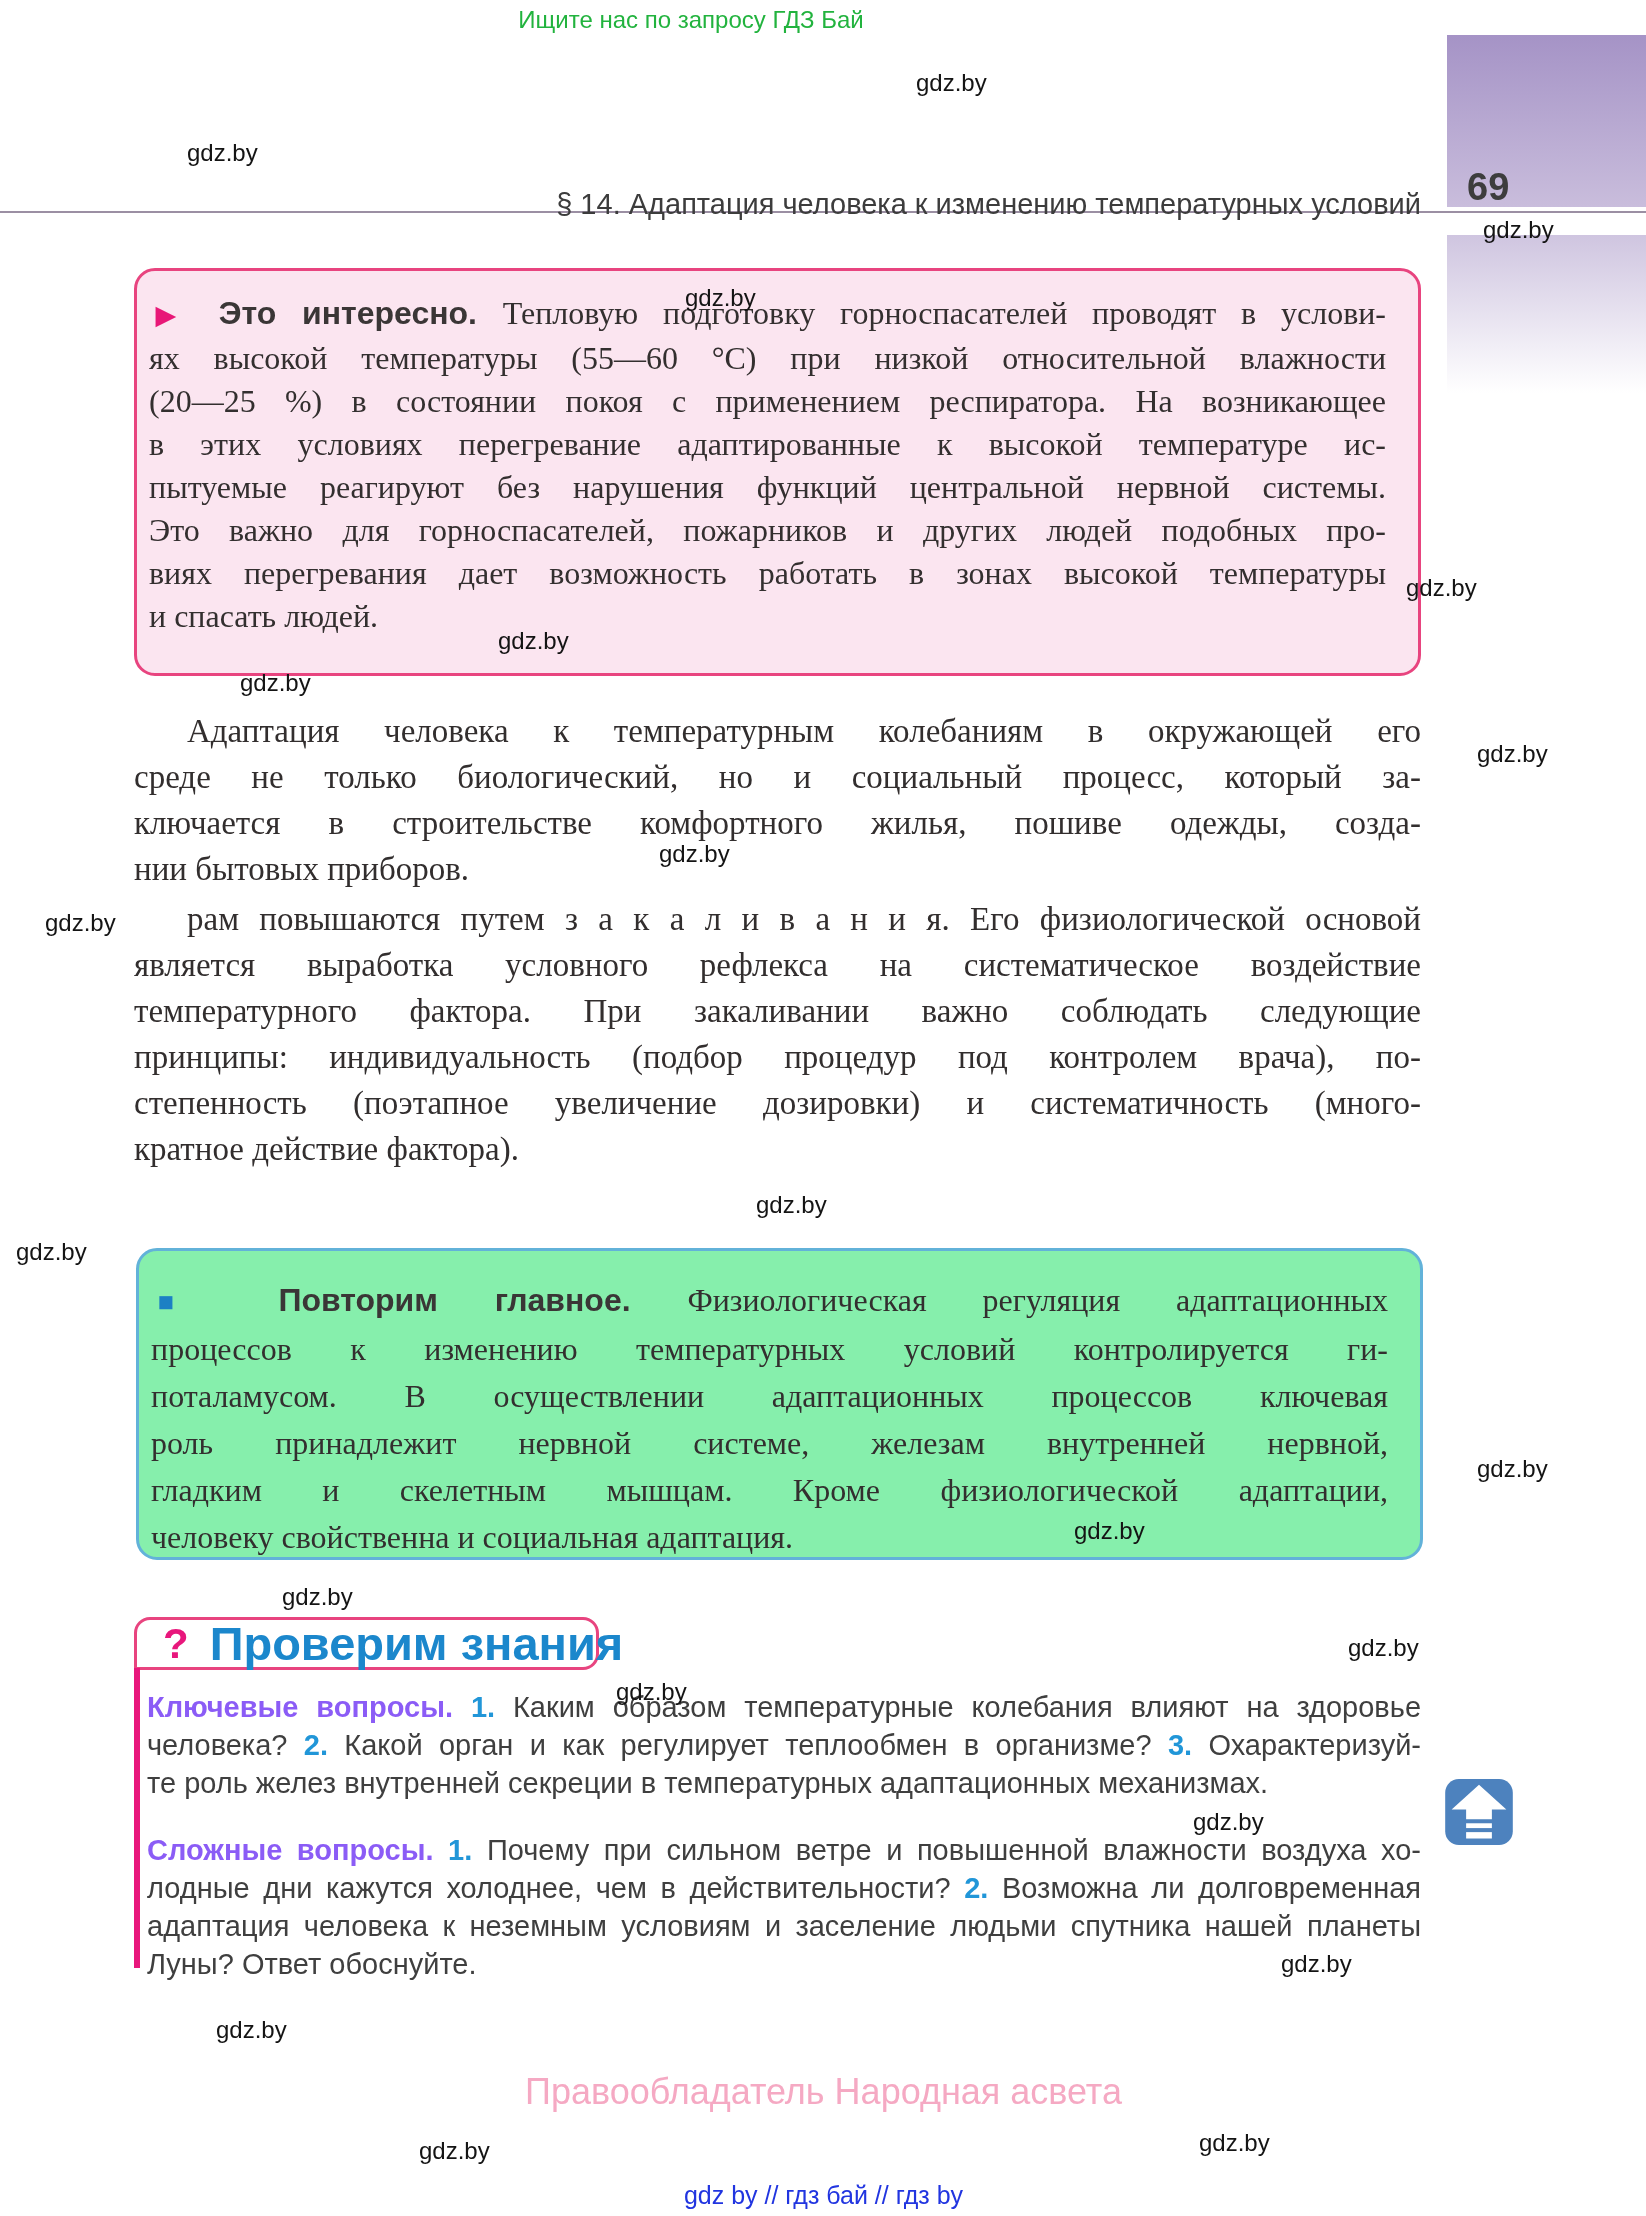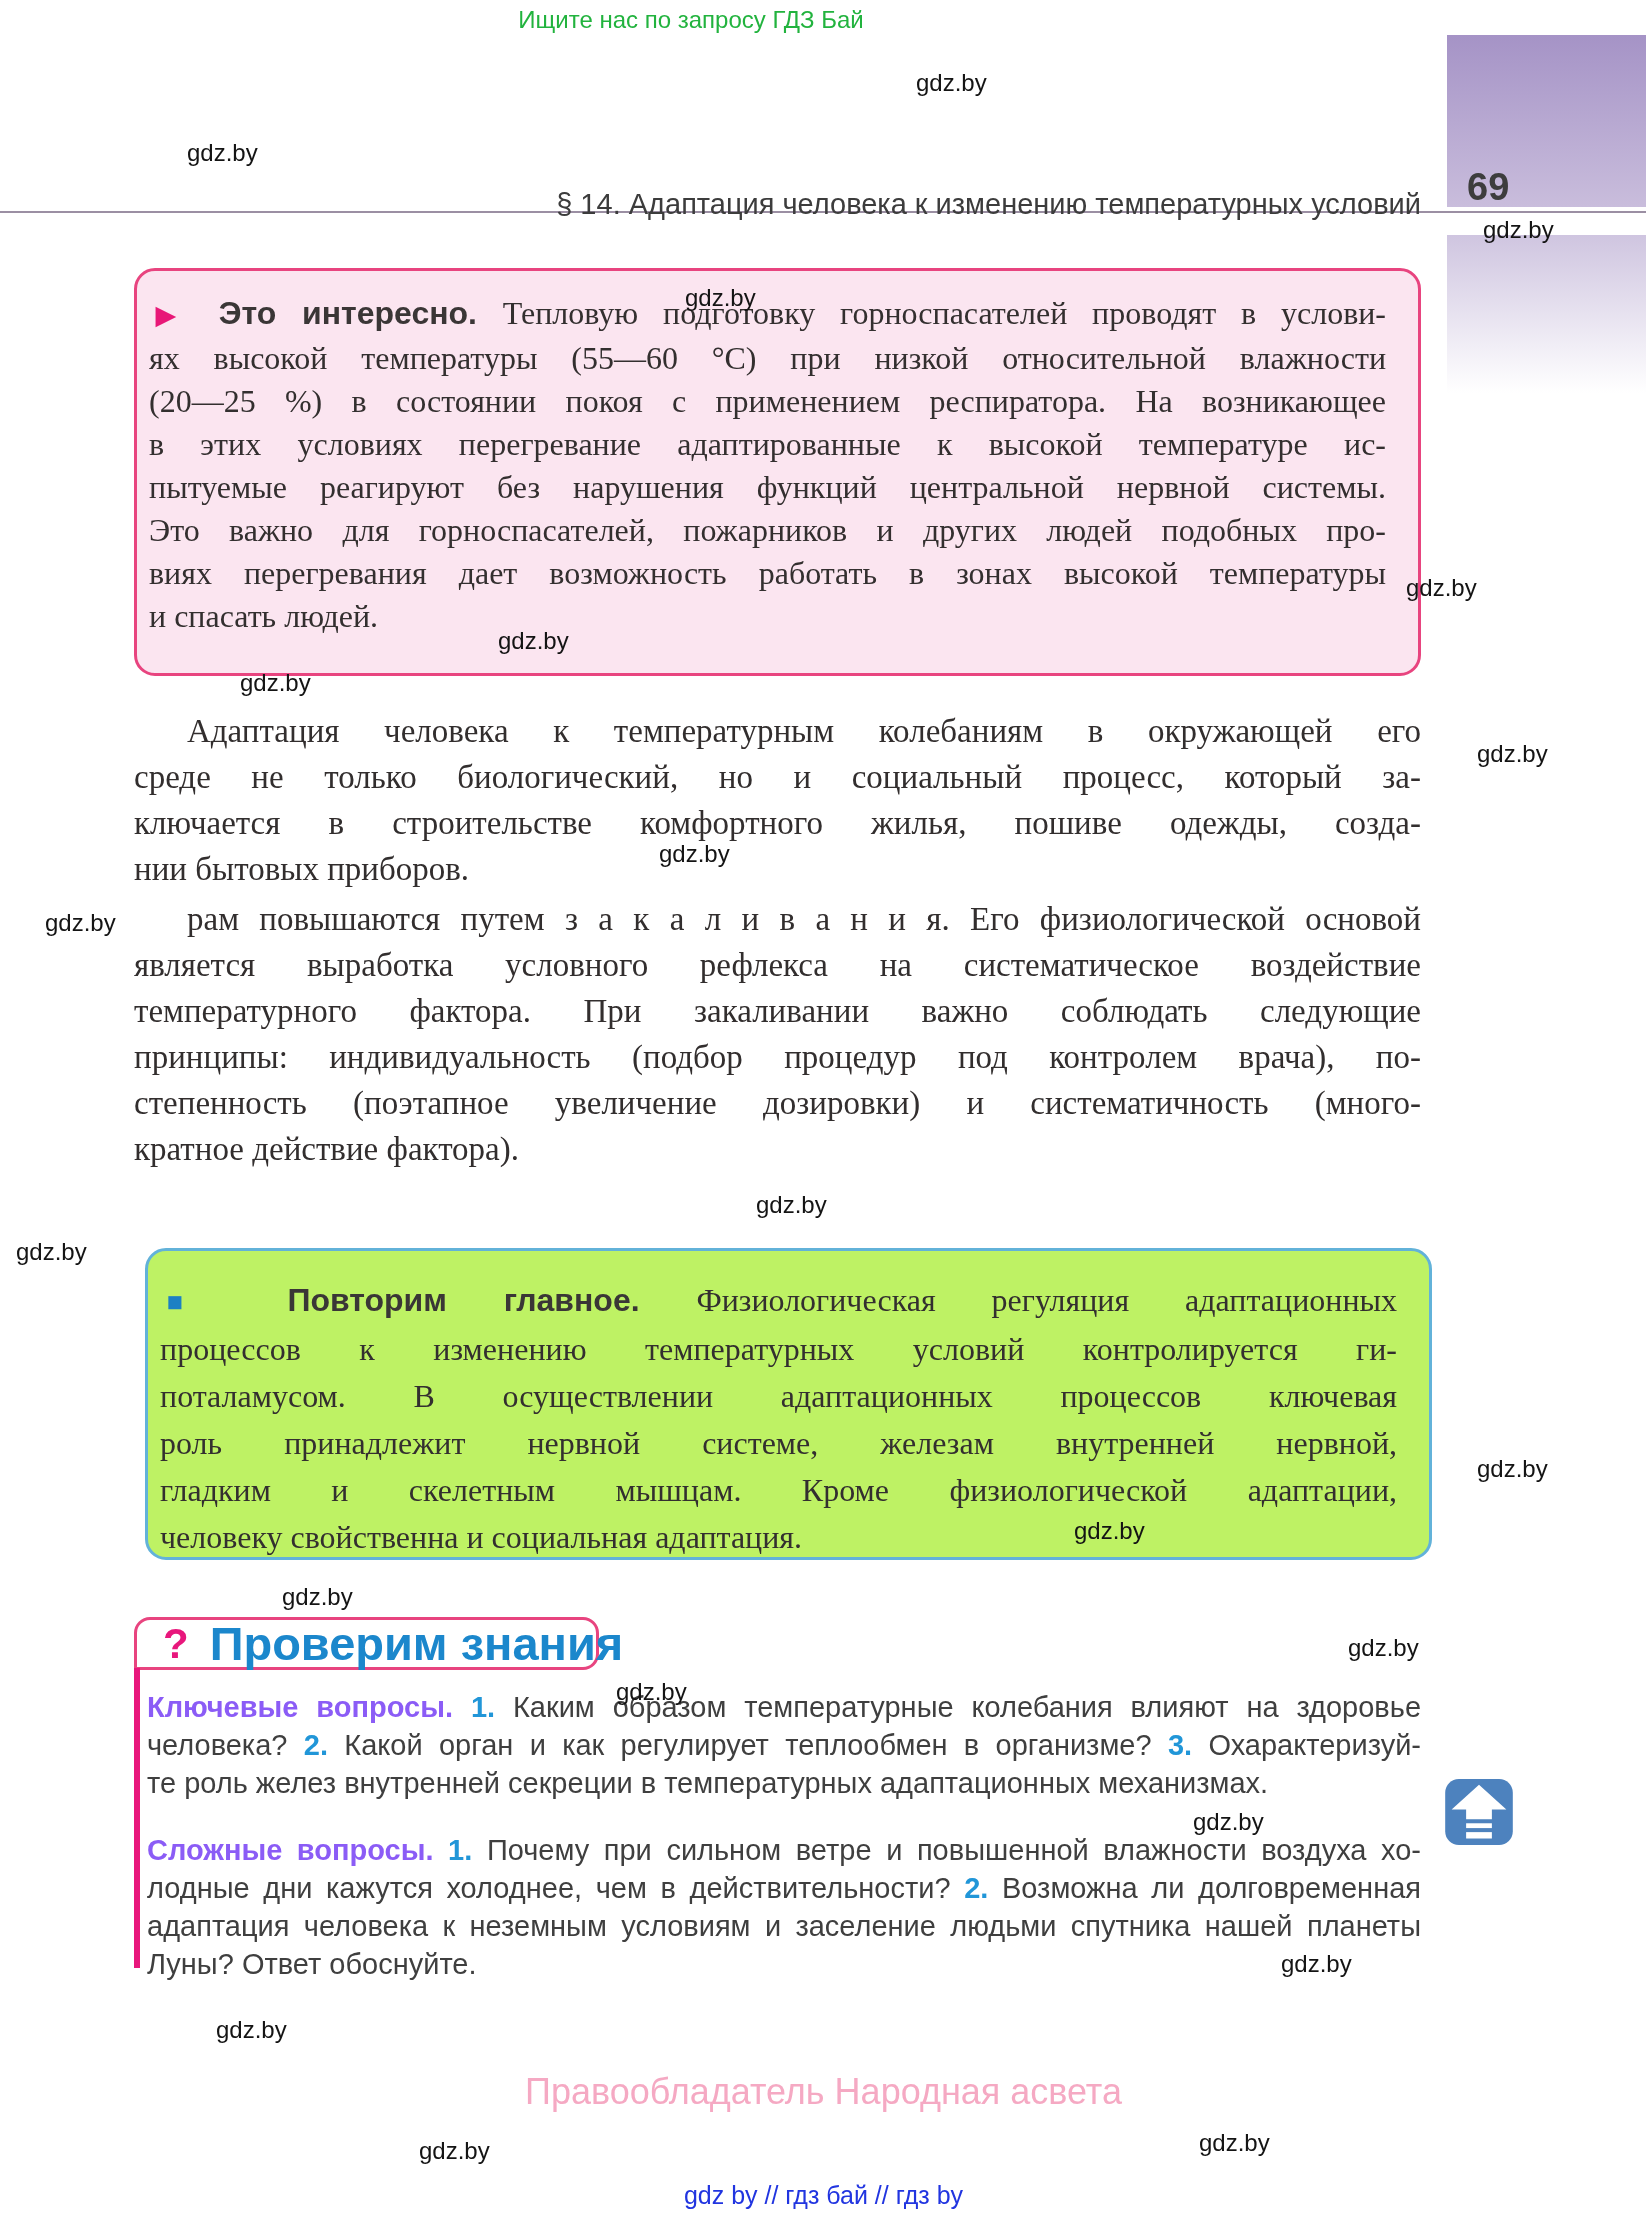--- a/index.html
+++ b/index.html
@@ -20,22 +20,22 @@
   #rule{left:0;top:211px;width:1647px;height:2.4px;background:#9b8fa3;}
   #header-title{top:188px;right:226px;white-space:nowrap;
                 font-family:"Liberation Sans",sans-serif;font-size:29px;color:#3c3c3c;}
   #page-number{left:1467px;top:166px;font-family:"Liberation Sans",sans-serif;
                font-size:38px;font-weight:700;color:#3d3d3d;}
 
   
   .ibox{box-sizing:border-box;border-radius:21px;}
   #interesting-box{left:134px;top:268px;width:1287px;height:408px;
                    background:#fbe5f0;border:3.2px solid #e8447f;}
-  #summary-box{left:145px;top:1248px;width:1287px;height:312px;
-               background:#bef264;border:3.2px solid #62b2d9;}
+  #summary-box{left:136px;top:1248px;width:1287px;height:312px;
+               background:#86efac;border:3.2px solid #62b2d9;}
   .box-text{padding:21px 32px 0 12px;font-size:32px;line-height:43px;}
   #summary-box .box-text{padding-top:26px;line-height:47px;}
   .ibox .jline:first-child{text-indent:6.4px;}
 
   
   .jline{text-align:justify;text-align-last:justify;}
   .jline.last{text-align-last:left;}
 
   
   .para{left:134px;width:1287px;font-size:33px;line-height:46px;color:#322e2e;}

